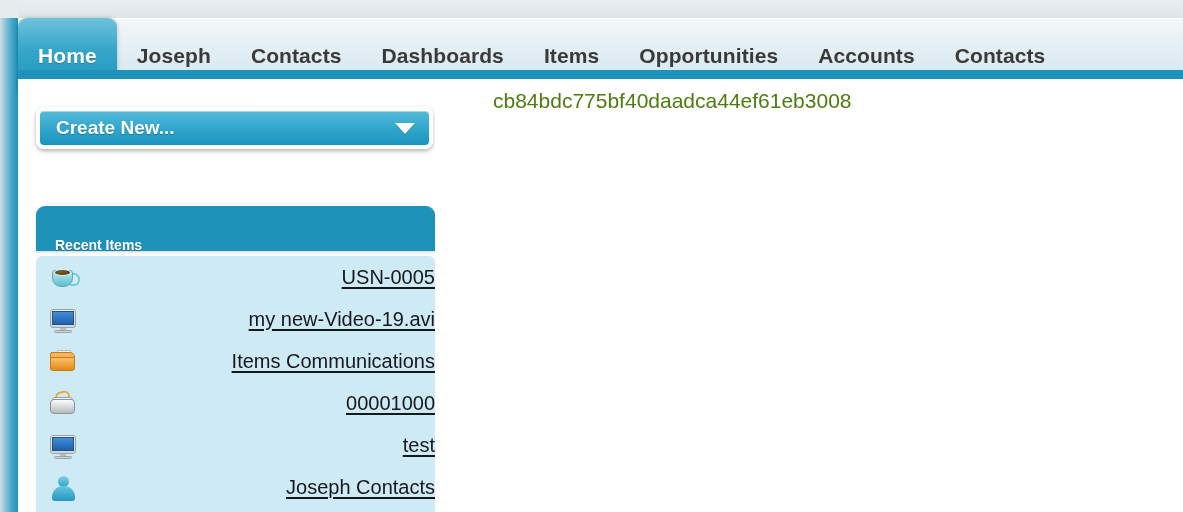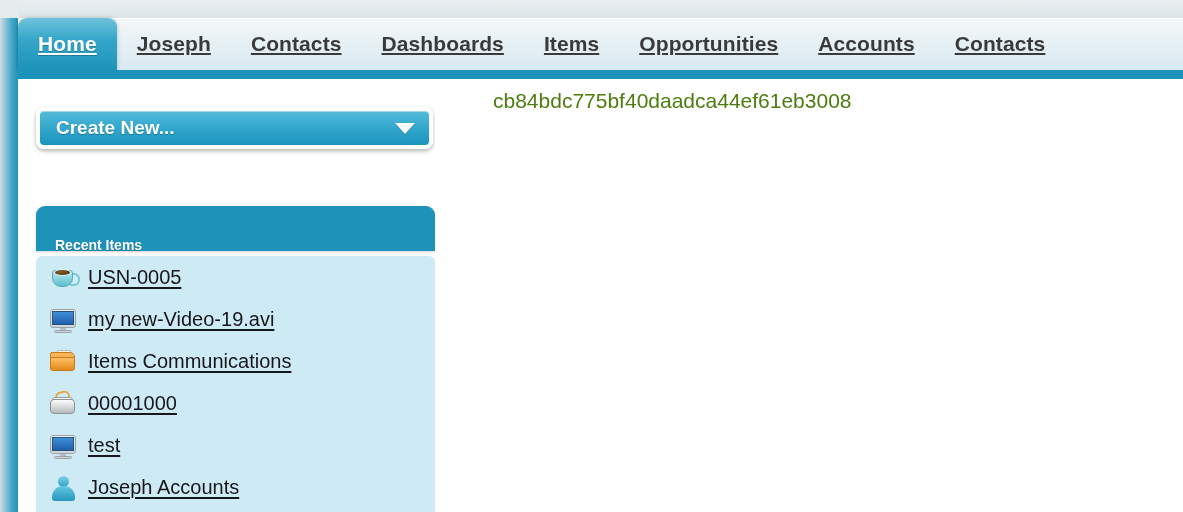--- a/index.html
+++ b/index.html
@@ -35,23 +35,22 @@
   .tabbar-underline{
     position:absolute;left:18px;top:70px;width:1165px;height:9px;
     background:#1e93ba;
   }
   .tabs{
     position:absolute;left:0;top:0;height:52px;white-space:nowrap;
   }
   .tab{
     display:inline-block;vertical-align:top;height:52px;line-height:52px;
     font-size:21px;font-weight:bold;color:#3a3a3a;
-    padding:0 20px;letter-spacing:0.1px;cursor:pointer;
+    padding:12px 20px;letter-spacing:0.1px;cursor:pointer;
     position:relative;
-    text-decoration:underline;
   }
   .tab.active{
     color:#ffffff;
     background:linear-gradient(180deg,#6fc2dc 0%,#35a6c9 42%,#1e93ba 100%);
     border-top-left-radius:9px;border-top-right-radius:9px;
     box-shadow:0 0 4px rgba(0,0,0,0.22);
     text-shadow:0 1px 1px rgba(0,0,0,0.22);
   }
   .tab.active::after{
     content:"";position:absolute;left:0;right:0;bottom:-9px;height:9px;
@@ -102,21 +101,21 @@
     margin-top:17px;
   }
   .recent-panel{
     position:absolute;left:18px;top:177px;width:399px;height:256px;
     background:#cdeaf5;
     border-top-left-radius:6px;border-top-right-radius:6px;
   }
   .recent-list{position:absolute;left:0;top:0;width:399px;}
   .recent-item{
     position:relative;height:42px;display:flex;align-items:center;
-    padding-left:12px;cursor:pointer;
+    padding-left:12px;cursor:pointer;justify-content:space-between;
   }
   .ri-icon{
     width:30px;height:30px;flex:0 0 30px;margin-right:10px;
     position:relative;
   }
   .ri-label{
     font-size:20px;color:#17171c;text-decoration:underline;
     text-underline-offset:3px;white-space:nowrap;
   }
 
@@ -274,21 +273,21 @@
                 <span class="ico-mon-bezel"></span>
                 <span class="ico-mon-screen"></span>
               </span>
               <span class="ri-label">test</span>
             </div>
             <div class="recent-item">
               <span class="ri-icon">
                 <span class="ico-person-head"></span>
                 <span class="ico-person-body"></span>
               </span>
-              <span class="ri-label">Joseph Accounts</span>
+              <span class="ri-label">Joseph Contacts</span>
             </div>
           </div>
       </div>
 
     </div>
 
     <div class="main">
       <div class="main-hash">cb84bdc775bf40daadca44ef61eb3008</div>
     </div>
 

